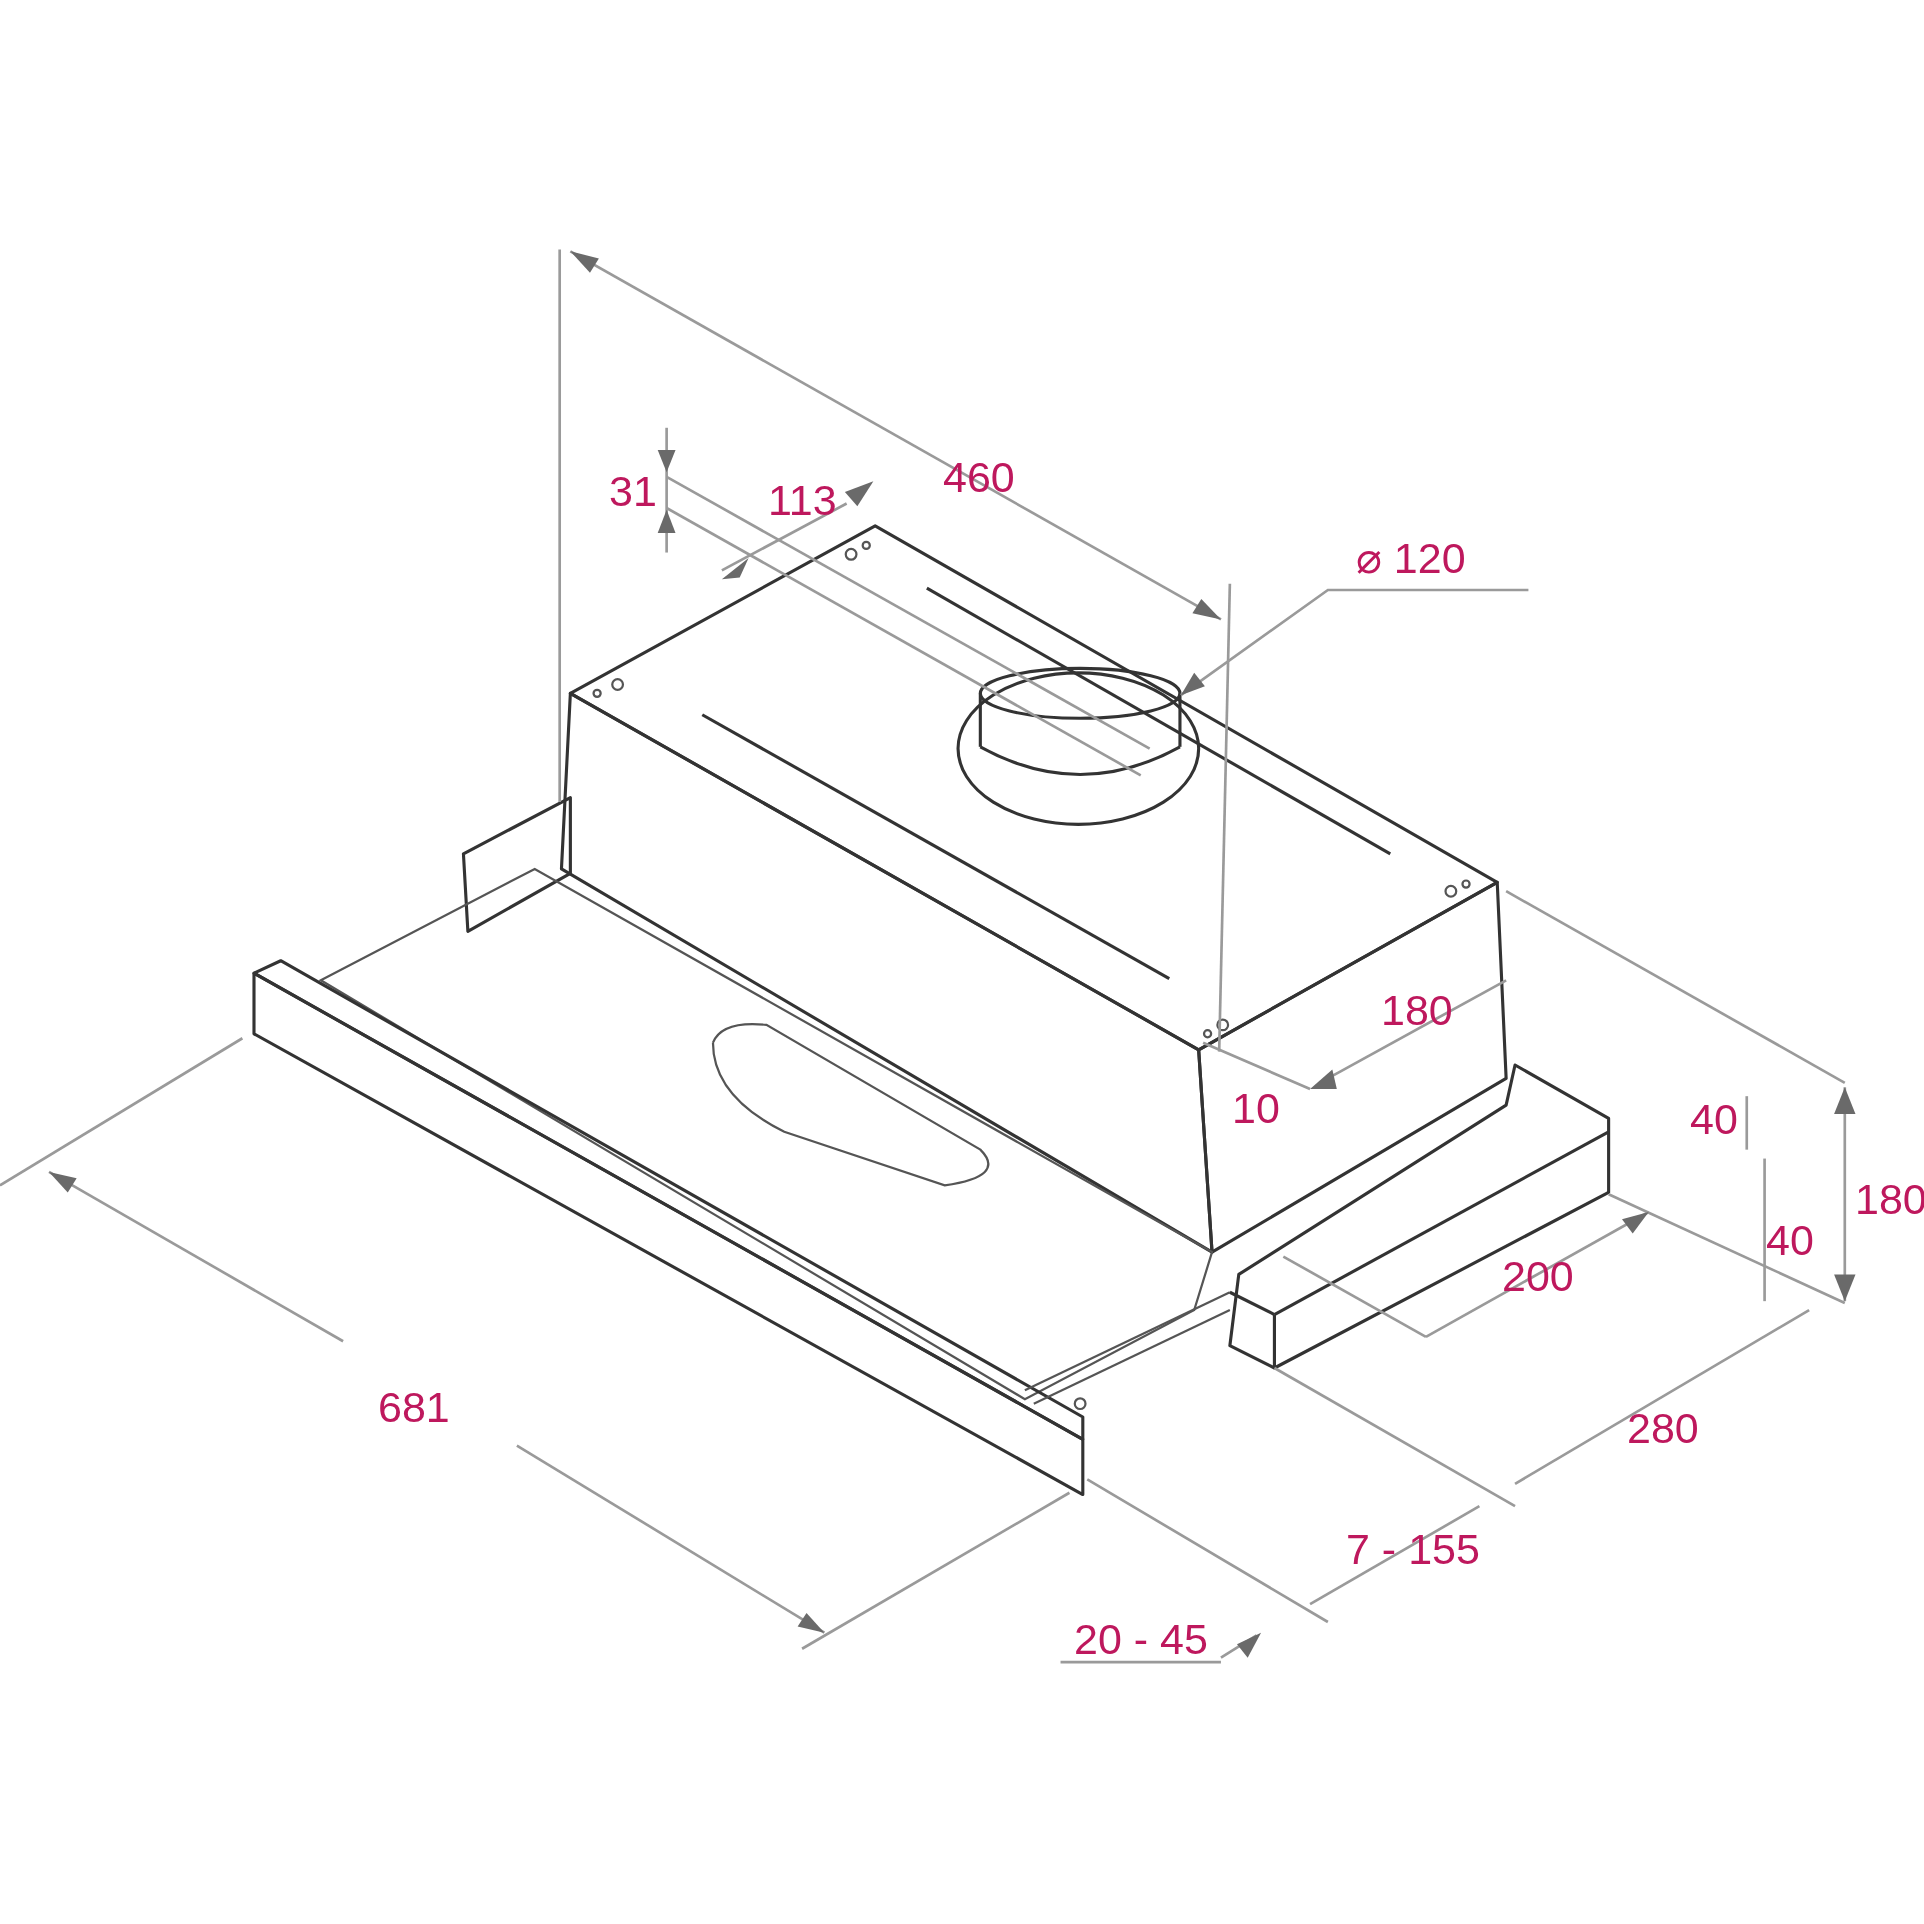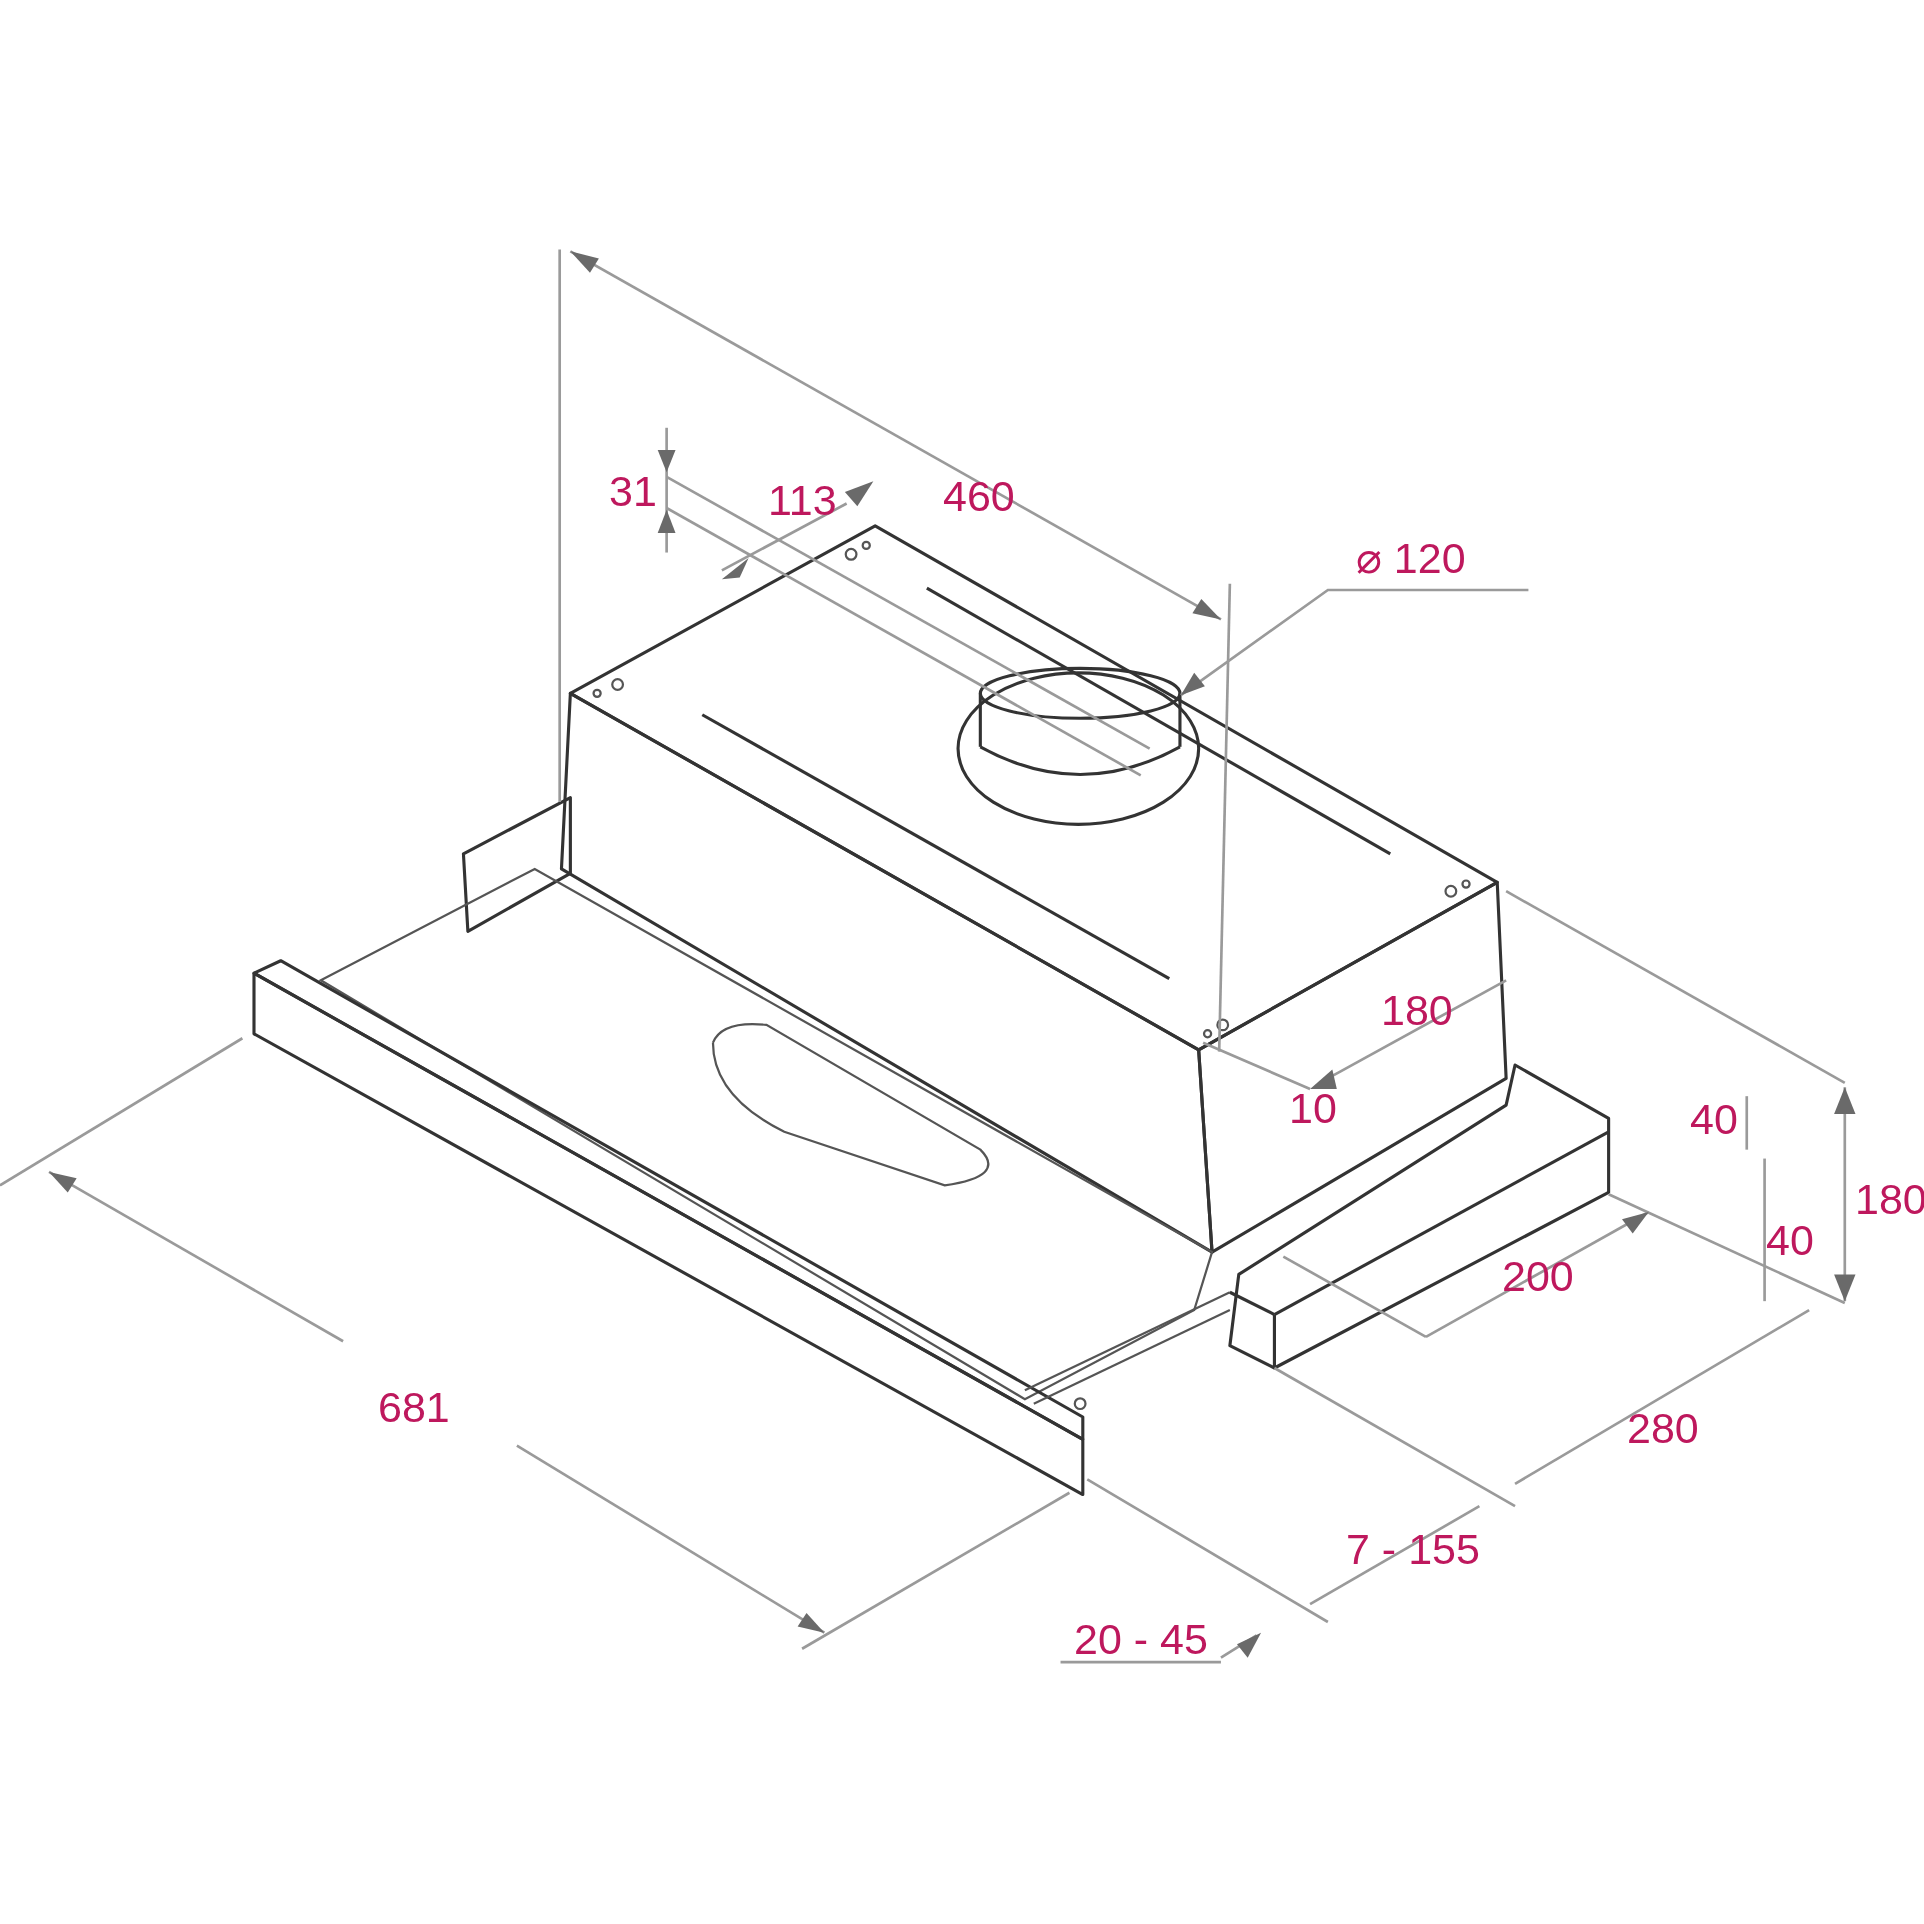--- a/index.html
+++ b/index.html
@@ -93,26 +93,26 @@
   <line class="dim" x1="900" y1="1850" x2="1200" y2="1675"></line>
   <line class="dim" x1="1430" y1="1535" x2="1700" y2="1690"></line>
   <line class="dim" x1="1700" y1="1665" x2="2030" y2="1470"></line>
   <line class="dim" x1="1220" y1="1660" x2="1490" y2="1820"></line>
   <line class="dim" x1="1470" y1="1800" x2="1660" y2="1690"></line>
   <line class="dim" x1="1370" y1="1860" x2="1410" y2="1835"></line>
   <line class="dim" x1="1190" y1="1865" x2="1370" y2="1865"></line>
   <polygon class="arr" points="1415,1832 1388,1845 1400,1860"></polygon>
 </svg>
 
-  <div class="lbl" style="left:943px;top:475px;">460</div>
+  <div class="lbl" style="left:943px;top:456px;">460</div>
   <div class="lbl" style="left:609px;top:470px;">31</div>
   <div class="lbl" style="left:740px;top:479px;margin-left:28px;">113</div>
   <div class="lbl" style="left:1356px;top:537px;">⌀ 120</div>
   <div class="lbl" style="left:1381px;top:989px;">180</div>
-  <div class="lbl" style="left:1289px;top:1087px;text-align:right;">10</div>
+  <div class="lbl" style="left:1232px;top:1087px;text-align:right;">10</div>
   <div class="lbl" style="left:1690px;top:1098px;">40</div>
   <div class="lbl" style="left:1855px;top:1178px;">180</div>
   <div class="lbl" style="left:1766px;top:1219px;">40</div>
   <div class="lbl" style="left:1502px;top:1255px;text-align:right;">200</div>
   <div class="lbl" style="left:1627px;top:1381px;margin-top:26px;">280</div>
   <div class="lbl" style="left:378px;top:1386px;">681</div>
   <div class="lbl" style="left:1346px;top:1528px;">7 - 155</div>
   <div class="lbl" style="left:1074px;top:1618px;">20 - 45</div>
 </div>
 

